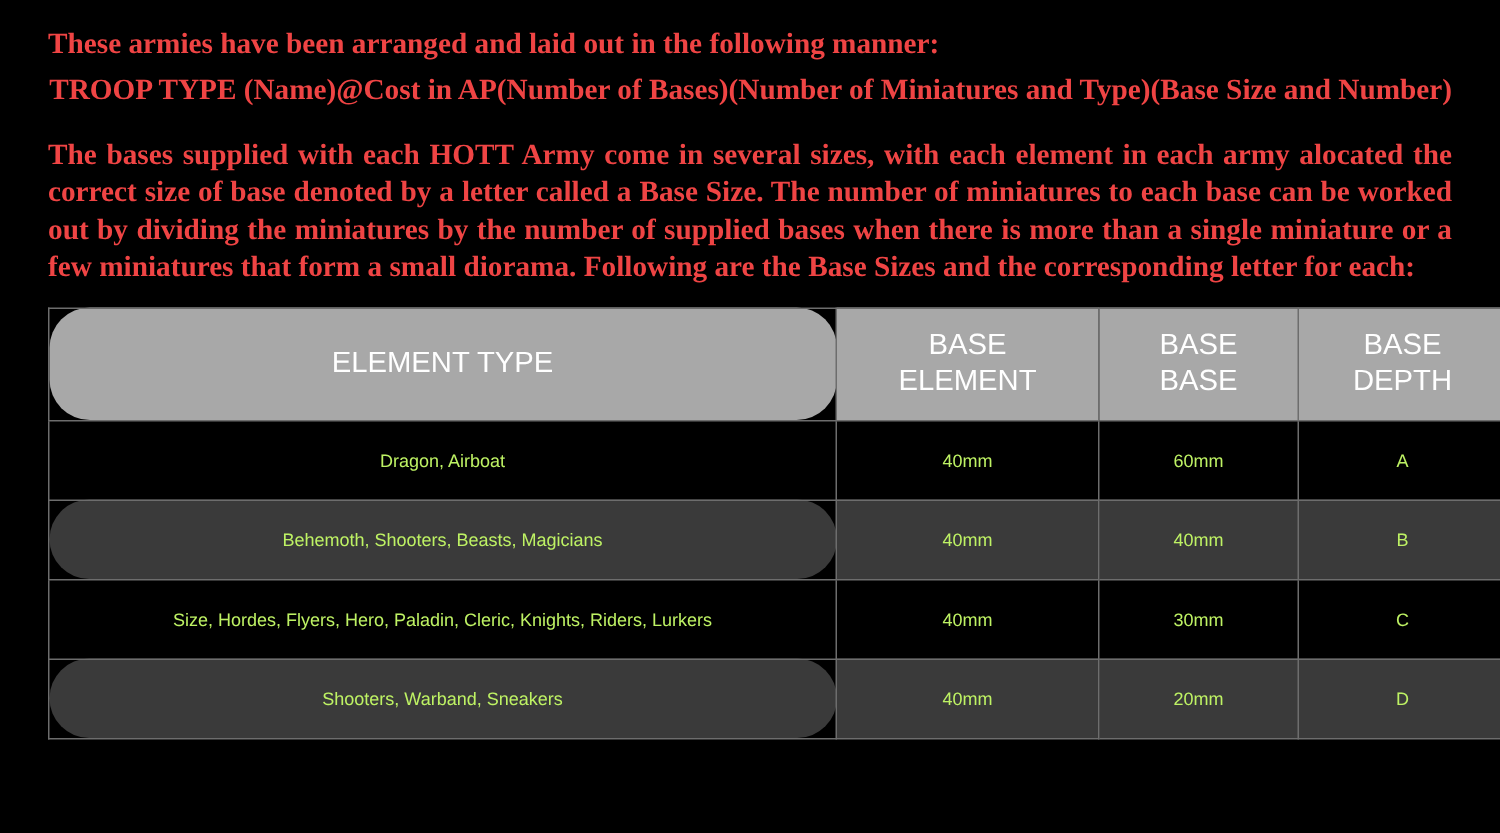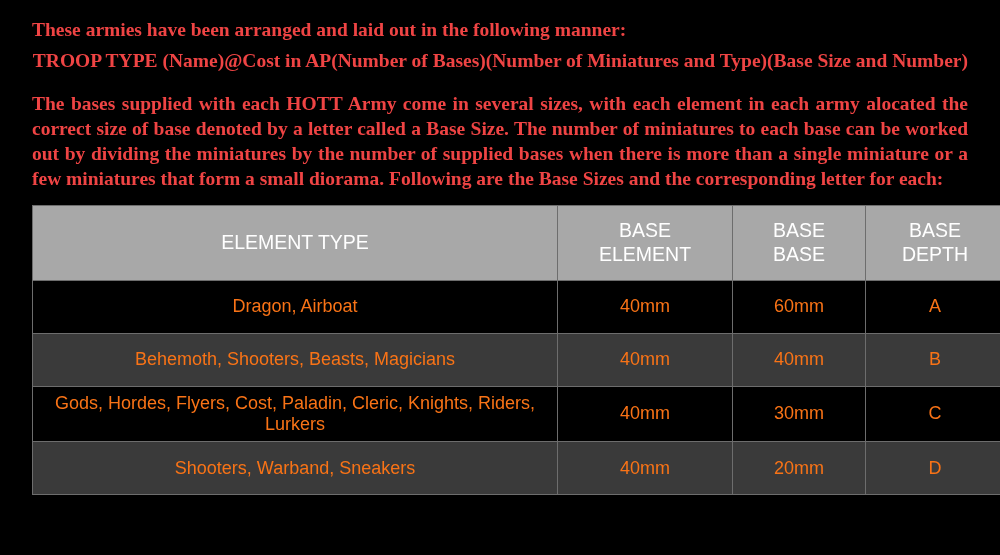--- a/index.html
+++ b/index.html
@@ -48,43 +48,43 @@
     border-collapse: collapse;
     width: 936px;
     table-layout: fixed;
     font-family: "Liberation Sans", sans-serif;
   }
   table.base-sizes th,
   table.base-sizes td {
     border: 1px solid #6d6d6d;
     text-align: center;
     vertical-align: middle;
-    color: #f97316;
-    font-size: 18px;
+    color: #bef264;
+    font-size: 12px;
     padding: 6px 4px;
   }
   table.base-sizes thead th {
     background: #a8a8a8;
     color: #ffffff;
     font-size: 19.5px;
     line-height: 1.12;
     height: 62px;
     font-weight: normal;
   }
   table.base-sizes tbody tr.row-dark td {
     background: #000000;
   }
   table.base-sizes tbody tr.row-light td {
     background: #3a3a3a;
   }
   table.base-sizes tbody td {
     height: 40px;
     line-height: 1.18;
   }
-  .col-type { width: 516px; }
+  .col-type { width: 516px; border-radius: 27px; }
   .col-front { width: 166px; }
   .col-depth { width: 124px; }
   .col-letter { width: 130px; }
   .two-line {
     line-height: 1.2;
   }
 </style>
 </head>
 <body>
 
@@ -123,21 +123,21 @@
           <td class="col-depth">60mm</td>
           <td class="col-letter">A</td>
         </tr>
         <tr class="row-light">
           <td class="col-type">Behemoth, Shooters, Beasts, Magicians</td>
           <td class="col-front">40mm</td>
           <td class="col-depth">40mm</td>
           <td class="col-letter">B</td>
         </tr>
         <tr class="row-dark">
-          <td class="col-type">Gods, Hordes, Flyers, Cost, Paladin, Cleric, Knights, Riders, Lurkers</td>
+          <td class="col-type">Size, Hordes, Flyers, Hero, Paladin, Cleric, Knights, Riders, Lurkers</td>
           <td class="col-front">40mm</td>
           <td class="col-depth">30mm</td>
           <td class="col-letter">C</td>
         </tr>
         <tr class="row-light">
           <td class="col-type">Shooters, Warband, Sneakers</td>
           <td class="col-front">40mm</td>
           <td class="col-depth">20mm</td>
           <td class="col-letter">D</td>
         </tr>

